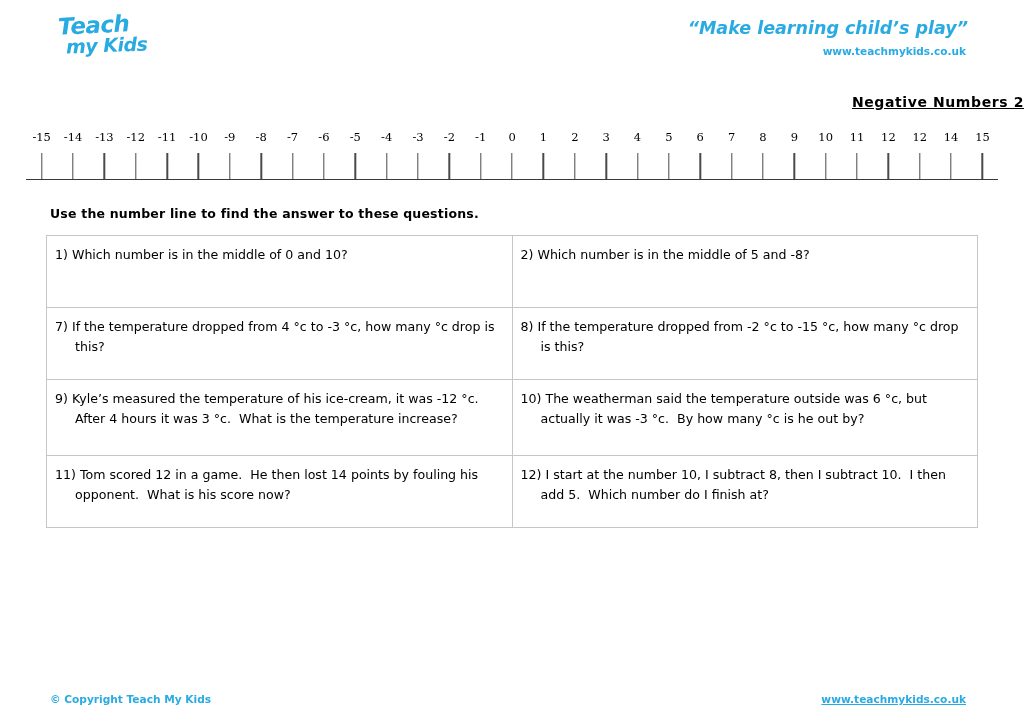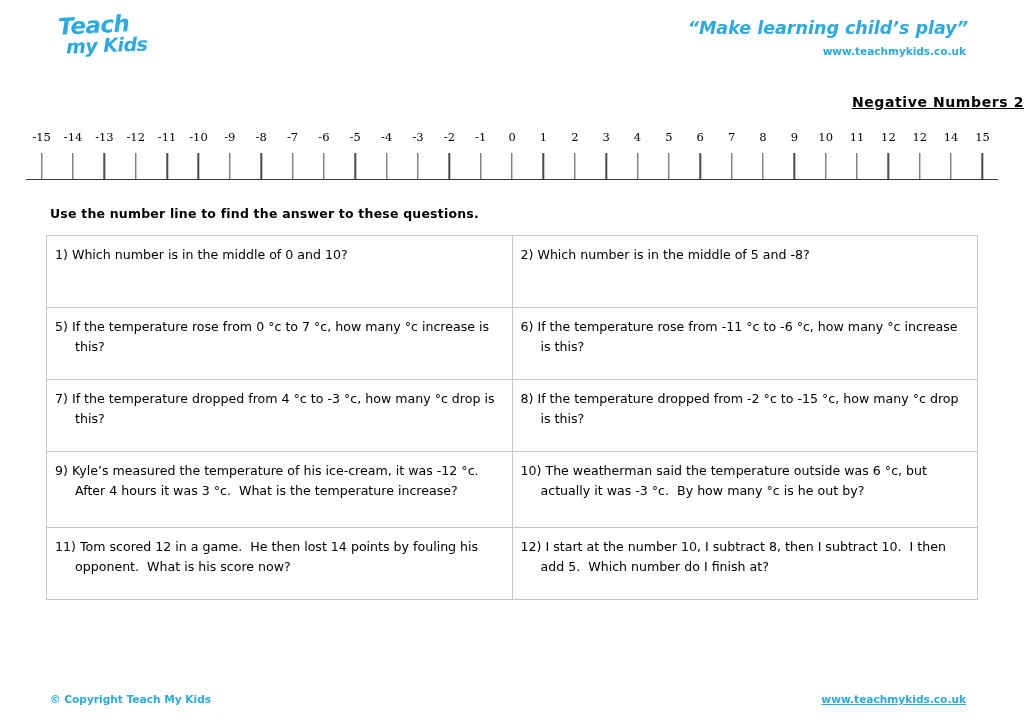--- a/index.html
+++ b/index.html
@@ -275,28 +275,20 @@
 <table class="qtable">
   <tbody>
     <tr class="r-h1">
       <td>
           <span class="qtext">1) Which number is in the middle of 0 and 10?</span>
         </td>
       <td>
           <span class="qtext">2) Which number is in the middle of 5 and -8?</span>
         </td>
     </tr>
-    <tr class="r-h3">
-      <td>
-          <span class="qtext">5) If the temperature rose from 0 °c to 7 °c, how many °c increase is this?</span>
-        </td>
-      <td>
-          <span class="qtext">6) If the temperature rose from -11 °c to -6 °c, how many °c increase is this?</span>
-        </td>
-    </tr>
     <tr class="r-h4">
       <td>
           <span class="qtext">7) If the temperature dropped from 4 °c to -3 °c, how many °c drop is this?</span>
         </td>
       <td>
           <span class="qtext">8) If the temperature dropped from -2 °c to -15 °c, how many °c drop is this?</span>
         </td>
     </tr>
     <tr class="r-h5">
       <td>

